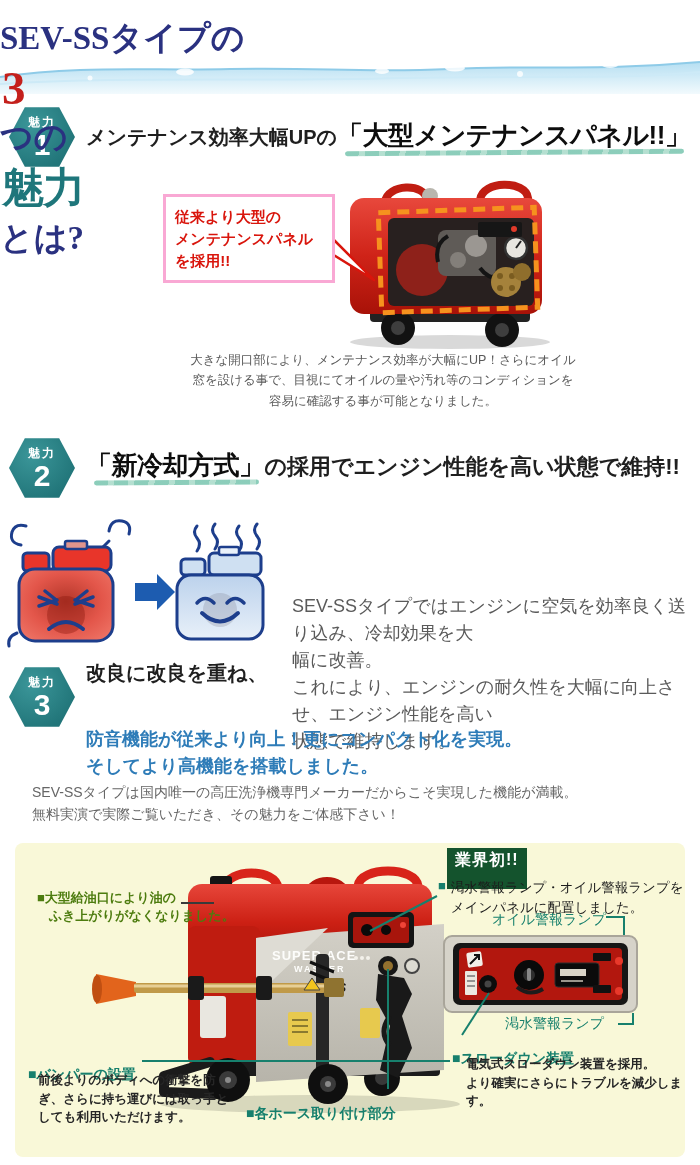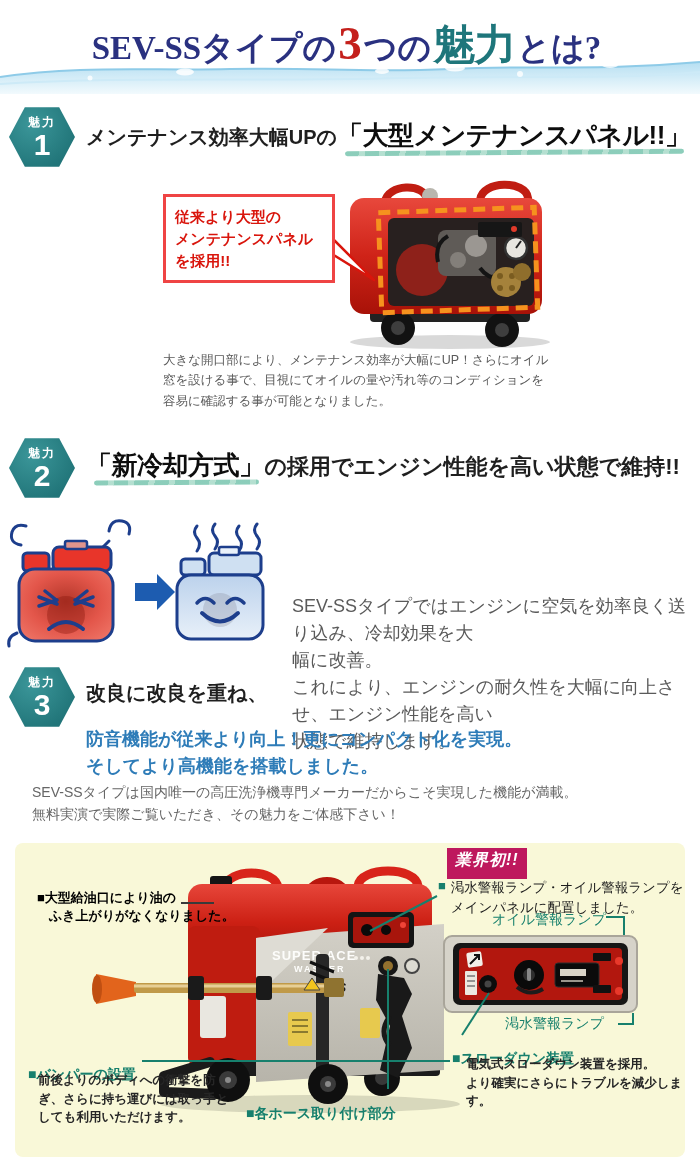--- a/index.html
+++ b/index.html
@@ -1,21 +1,21 @@
 <!DOCTYPE html>
 <html><head>
 <meta charset="utf-8">
 <style>
   html,body{margin:0;padding:0;background:#fff;}
   .page{position:relative;width:700px;height:1165px;overflow:hidden;background:#ffffff;
         font-family:"Liberation Sans","DejaVu Sans",sans-serif;}
   .abs{position:absolute;}
 
   
-  .title-row{top:16px;left:0;width:693px;display:flex;justify-content:center;align-items:baseline;white-space:nowrap;z-index:2;}
+  .title-row{top:16px;left:0;width:693px;display:flex;justify-content:center;align-items:baseline;white-space:nowrap;z-index:2;flex-direction:column;}
   .t-navy{font-family:"Liberation Serif","DejaVu Serif",serif;font-weight:700;font-size:33px;color:#2a3180;}
   .t-red{font-family:"Liberation Serif","DejaVu Serif",serif;font-weight:700;font-size:47px;color:#c4201c;padding:0 2px;}
   .t-teal{font-weight:800;font-size:42px;color:#1e767b;letter-spacing:-1px;padding:0 2px;}
 
   
   .hex{width:66px;height:62px;display:flex;flex-direction:column;align-items:center;
        background:radial-gradient(circle at 35% 30%, #3b9699, #217579 75%);
        clip-path:polygon(24% 2%, 76% 2%, 100% 50%, 76% 98%, 24% 98%, 0% 50%);
        filter:drop-shadow(2px 3px 2px rgba(0,0,0,.28));}
   .hex .hx-top{font-size:12px;font-weight:700;color:#fff;letter-spacing:2px;margin-top:8px;}
@@ -23,39 +23,39 @@
 
   
   .sec-heading{display:flex;align-items:baseline;white-space:nowrap;}
   .h-pre{font-size:20px;font-weight:700;color:#1f1f1f;}
   .h-rest{font-size:22px;font-weight:700;color:#1f1f1f;}
   .h-strong{font-size:26px;font-weight:800;color:#0d0d0d;position:relative;letter-spacing:-.5px;}
   .marker::after{content:"";position:absolute;left:8px;right:6px;bottom:-2px;height:5px;border-radius:3px;
        background:repeating-linear-gradient(100deg,#66bda4 0 14px,#9cd5c1 14px 20px);opacity:.75;transform:rotate(-.4deg);}
 
   
-  .bubble{left:163px;top:194px;width:172px;box-sizing:border-box;background:#fff;border:3px solid #ef4444;
+  .bubble{left:163px;top:194px;width:172px;box-sizing:border-box;background:#fff;border:3px solid #f9a8d4;
           padding:9px 9px;font-size:15px;font-weight:700;color:#d9150c;line-height:1.45;white-space:pre-line;z-index:3;}
-  .s1-body{left:163px;top:350px;width:440px;font-size:12.5px;color:#5a5a5a;line-height:1.62;white-space:pre-line;}
+  .s1-body{left:163px;top:350px;width:440px;font-size:12.5px;color:#5a5a5a;line-height:1.62;white-space:pre-line;text-align:center;}
 
   
   .blue-heading{left:292px;top:506px;width:400px;font-size:20px;font-weight:700;color:#3486bd;line-height:1.45;white-space:pre-line;}
   .s2-body{left:292px;top:574px;width:400px;font-size:18px;color:#5a5a5a;line-height:1.5;white-space:pre-line;margin-top:19px;}
 
   
   .s3-blue{left:86px;top:726px;font-size:18px;font-weight:700;color:#2e7cb8;line-height:1.5;white-space:pre-line;}
   .s3-body{left:32px;top:782px;font-size:14px;color:#666;line-height:1.55;white-space:pre-line;}
 
   
   .panel{left:15px;top:843px;width:670px;height:314px;background:#f9f8d8;border-radius:8px;}
-  .badge-red{left:447px;top:848px;background:#be185d;color:#fff;font-weight:800;font-size:16px;
-             padding:2px 8px 8px;letter-spacing:1px;z-index:3;font-style:italic;}
+  .badge-red{left:447px;top:848px;background:#14532d;color:#fff;font-weight:800;font-size:16px;
+             padding:2px 8px 18px;letter-spacing:1px;z-index:3;}
   .ann-title{font-size:14px;font-weight:800;color:#17806d;white-space:nowrap;margin-top:14px;}
   .ann-body{font-size:12.5px;font-weight:600;color:#262626;line-height:1.48;white-space:pre-line;}
-  .ann-black{font-size:13px;font-weight:700;color:#000000;white-space:nowrap;}
+  .ann-black{font-size:13px;font-weight:700;color:#4d7c0f;white-space:nowrap;}
   .teal-label{font-size:14px;font-weight:400;color:#17806d;white-space:nowrap;}
   .lamp-note{left:438px;top:878px;display:flex;z-index:3;}
   .lamp-note .blt{color:#17806d;font-size:13px;font-weight:800;margin-right:5px;}
   .lamp-note .txt{font-size:13.5px;font-weight:400;color:#1c1c1c;line-height:1.5;white-space:pre-line;}
 </style>
 </head>
 <body>
 
 <div class="page">
 
@@ -197,21 +197,21 @@
 
   <div class="abs s2-body">SEV-SSタイプではエンジンに空気を効率良く送り込み、冷却効果を大
 幅に改善。
 これにより、エンジンの耐久性を大幅に向上させ、エンジン性能を高い
 状態で維持します。</div>
 
   <div class="abs hex" style="left:9px;top:666px">
     <span class="hx-top">魅力</span>
     <span class="hx-num">3</span>
   </div>
-  <div class="abs sec-heading" style="left:86px;top:680px">
+  <div class="abs sec-heading" style="left:86px;top:660px">
     <span class="h-pre">改良に改良を重ね、</span>
   </div>
   <div class="abs s3-blue">防音機能が従来より向上！更にコンパクト化を実現。
 そしてより高機能を搭載しました。</div>
   <div class="abs s3-body">SEV-SSタイプは国内唯一の高圧洗浄機専門メーカーだからこそ実現した機能が満載。
 無料実演で実際ご覧いただき、その魅力をご体感下さい！</div>
 
   <div class="abs panel"></div>
 
   <svg class="abs" style="left:60px;top:866px" width="410" height="252" viewBox="0 0 410 252">

